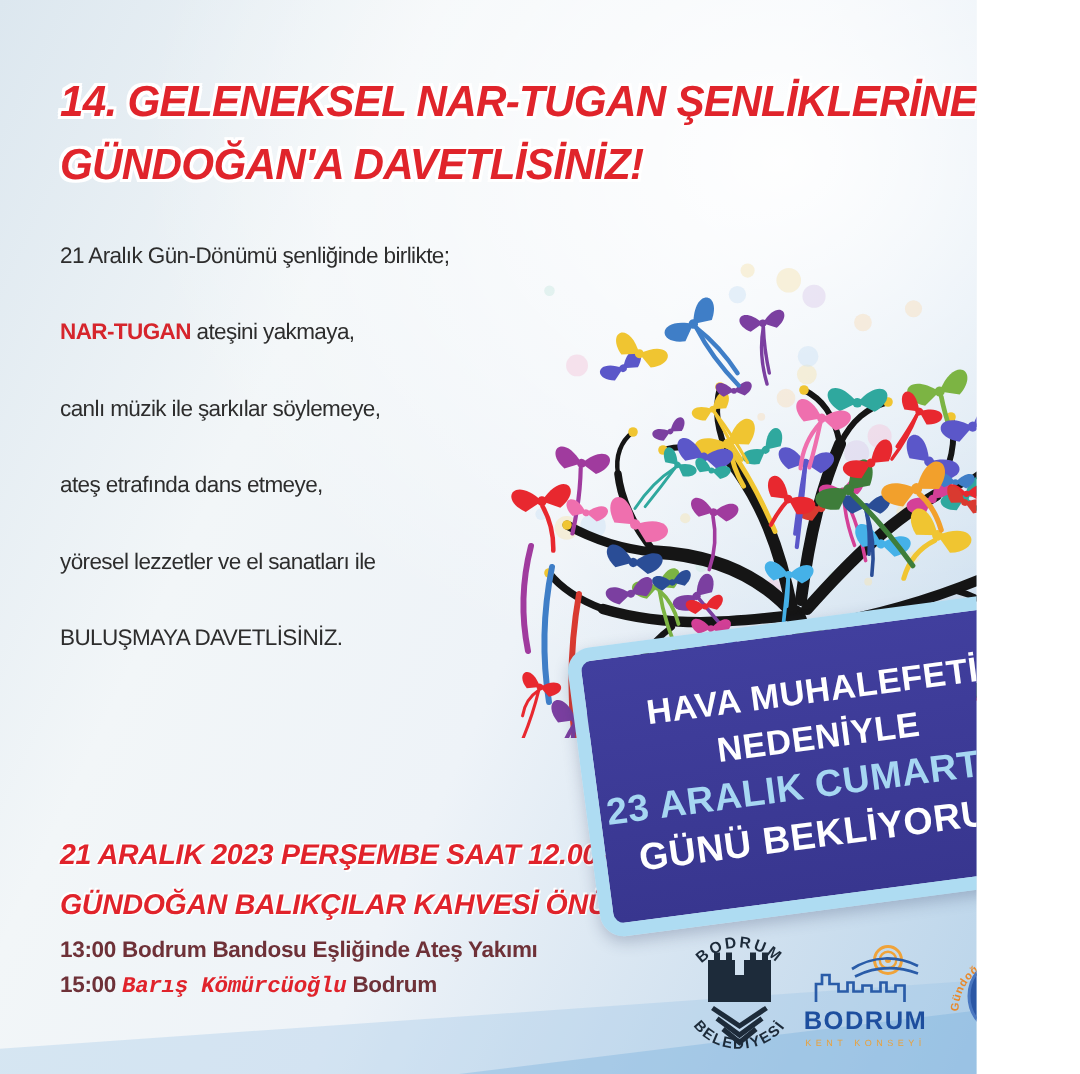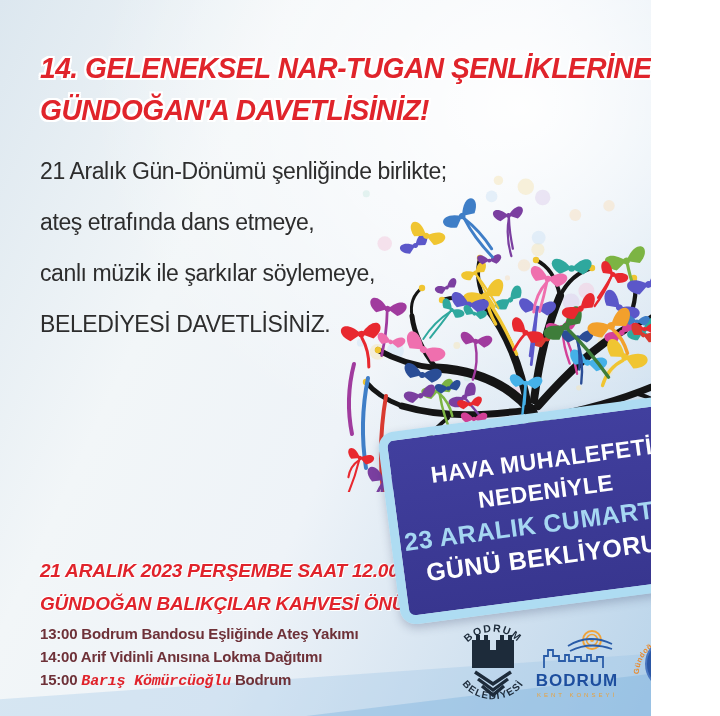--- a/index.html
+++ b/index.html
@@ -16,21 +16,21 @@
   .title{
     position:absolute;left:40px;font-style:italic;font-weight:900;
     color:#e0242b;letter-spacing:-0.5px;white-space:nowrap;z-index:4;
     text-shadow:-2px -2px 0 #fff,2px -2px 0 #fff,-2px 2px 0 #fff,2px 2px 0 #fff,
                  0 -2px 0 #fff,0 2px 0 #fff,-2px 0 0 #fff,2px 0 0 #fff;
     transform:scaleX(.97);transform-origin:left center;
   }
   .title1{top:52px;font-size:29px;}
   .title2{top:94px;font-size:29px;}
   .left-col{position:absolute;left:40px;top:156px;z-index:2;}
-  .left-col p{margin:0 0 21px 0;font-size:23px;line-height:30px;color:#2d2d2d;
+  .left-col p{margin:0 0 21px 0;font-size:15px;line-height:30px;color:#2d2d2d;
     letter-spacing:-0.4px;white-space:nowrap;}
   .left-col .hl{color:#d6252c;font-weight:bold;}
   .closing{font-size:24px;letter-spacing:-0.2px;}
   .event{position:absolute;left:40px;top:560px;z-index:2;}
   .event p{margin:0 0 11px 0;font-size:19px;font-weight:bold;font-style:italic;
     color:#e0232b;letter-spacing:-0.2px;white-space:nowrap;
     text-shadow:-1px -1px 0 #fff,1px 1px 0 #fff;}
   .schedule{position:absolute;left:40px;top:624px;z-index:2;}
   .schedule p{margin:0 0 4px 0;font-size:15px;line-height:19px;font-weight:bold;
     color:#6e3138;letter-spacing:-0.2px;white-space:nowrap;}
@@ -59,23 +59,25 @@
 <div class="poster">
 
   <div class="band band1"></div>
   <div class="band band2"></div>
 
   <div class="title title1">14. GELENEKSEL NAR-TUGAN ŞENLİKLERİNE</div>
   <div class="title title2">GÜNDOĞAN'A DAVETLİSİNİZ!</div>
 
   <div class="left-col">
     <p><span>21 Aralık Gün-Dönümü şenliğinde birlikte;</span></p>
+    <p><span class="hl">NAR-TUGAN</span><span> ateşini yakmaya,</span></p>
+    <p>canlı müzik ile şarkılar söylemeye,</p>
     <p>ateş etrafında dans etmeye,</p>
-    <p>canlı müzik ile şarkılar söylemeye,</p>
-    <p class="closing">BELEDİYESİ DAVETLİSİNİZ.</p>
+    <p>yöresel lezzetler ve el sanatları ile</p>
+    <p class="closing">BULUŞMAYA DAVETLİSİNİZ.</p>
   </div>
 
   <div class="tree">
     <svg id="tree-svg" width="382" height="364" viewBox="0 0 382 364">
         <g>
           <circle cx="39.7" cy="223.9" r="7.9" fill="#f5e6b8" opacity="0.5"></circle>
           <circle cx="28.3" cy="65.8" r="3.5" fill="#cde9e4" opacity="0.5"></circle>
           <circle cx="153.6" cy="68.4" r="5.8" fill="#cfe3f5" opacity="0.5"></circle>
           <circle cx="362.0" cy="180.7" r="4.1" fill="#ddd0ec" opacity="0.5"></circle>
           <circle cx="187.8" cy="58.8" r="8.2" fill="#f5e6b8" opacity="0.5"></circle>
@@ -471,21 +473,20 @@
     <span class="b4">GÜNÜ BEKLİYORUZ.</span>
   </div>
 
   <div class="event">
     <p>21 ARALIK 2023 PERŞEMBE SAAT 12.00-18.00</p>
     <p>GÜNDOĞAN BALIKÇILAR KAHVESİ ÖNÜ</p>
   </div>
 
   <div class="schedule">
     <p>13:00 Bodrum Bandosu Eşliğinde Ateş Yakımı</p>
-    <p>14:00 Arif Vidinli Anısına Lokma Dağıtımı</p>
     <p><span>15:00 </span><span class="artist">Barış Kömürcüoğlu</span><span> Bodrum</span></p>
   </div>
 
   <div class="logos">
 
     <svg class="logo" width="86" height="98" viewBox="0 0 86 98">
       <defs>
         <path id="arcTop1" d="M14,34 A32,28 0 0 1 72,34"></path>
         <path id="arcBot1" d="M10,66 A36,32 0 0 0 76,66"></path>
       </defs>

